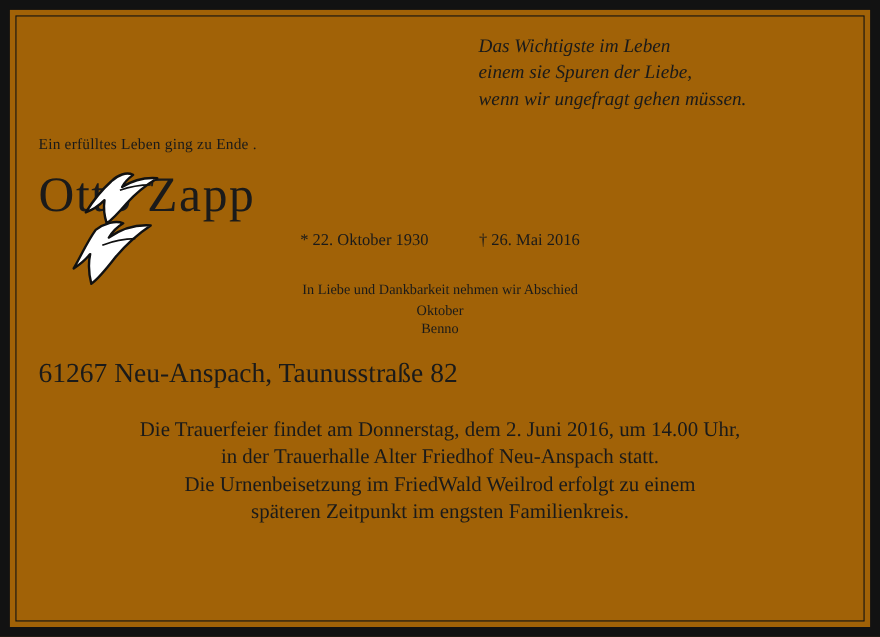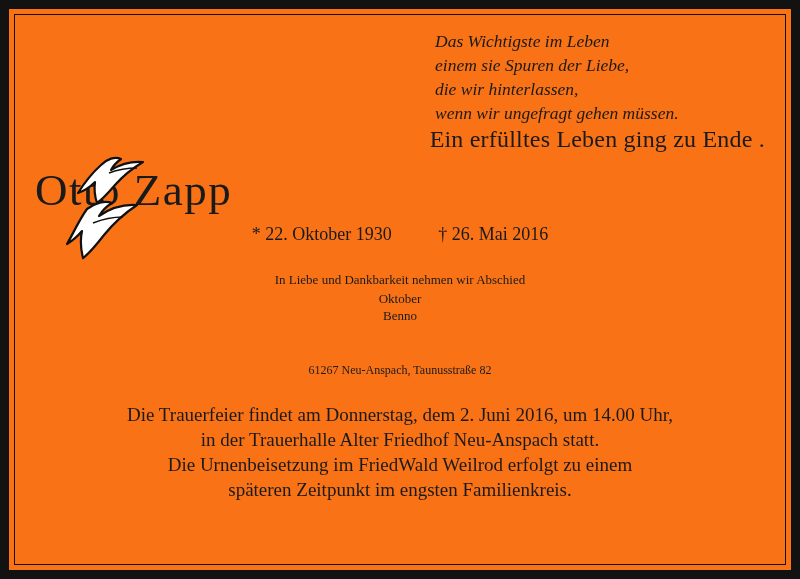--- a/index.html
+++ b/index.html
@@ -12,21 +12,21 @@
     height: 579px;
     font-family: "Liberation Serif", serif;
     color: #1a1a1a;
     overflow: hidden;
   }
   .obituary {
     position: relative;
     width: 800px;
     height: 579px;
     box-sizing: border-box;
-    background: #f97316;
+    background: #a16207;
     border: 9px solid #121212;
     padding: 0;
   }
   .inner-frame {
     position: absolute;
     left: 5px;
     top: 5px;
     right: 5px;
     bottom: 5px;
     border: 1px solid #121212;
@@ -50,56 +50,56 @@
     line-height: 1.37;
     margin: 7px 18px 0 0;
     padding-left: 400px;
   }
   .quote div {
     white-space: nowrap;
   }
 
   
   .lead {
-    text-align: right;
-    font-size: 24px;
+    text-align: left;
+    font-size: 14px;
+    margin-top: 22px;
     letter-spacing: 0.2px;
   }
 
   
   .name {
     text-align: left;
     font-size: 45px;
     margin-top: 14px;
     letter-spacing: 1.5px;
     line-height: 1.05;
   }
 
   
   .dates {
     text-align: center;
-    font-size: 18px;
+    font-size: 15px;
     margin-top: 10px;
   }
   .dates .birth { margin-right: 42px; }
 
   
   .mourners {
     text-align: center;
     font-size: 13px;
     margin-top: 26px;
     line-height: 1.35;
   }
   .mourners .intro { margin-bottom: 1px; }
 
   
   .address {
-    text-align: center;
-    font-size: 12px;
-    margin-top: 38px;
+    font-size: 25px;
+    margin-top: 18px;
   }
 
   
   .ceremony {
     text-align: center;
     font-size: 19px;
     margin-top: 24px;
     line-height: 1.32;
   }
 
@@ -116,21 +116,20 @@
 <body>
 
 <div class="obituary">
   <div class="inner-frame"></div>
 
   <div class="content">
 
     <div class="quote">
       <div>Das Wichtigste im Leben</div>
       <div>einem sie Spuren der Liebe,</div>
-      <div>die wir hinterlassen,</div>
       <div>wenn wir ungefragt gehen müssen.</div>
     </div>
 
     <div class="lead">Ein erfülltes Leben ging zu Ende .</div>
 
     <div class="name">Otto Zapp</div>
 
     <div class="dates">
       <span class="birth">* 22. Oktober 1930</span>
       <span class="death">† 26. Mai 2016</span>

